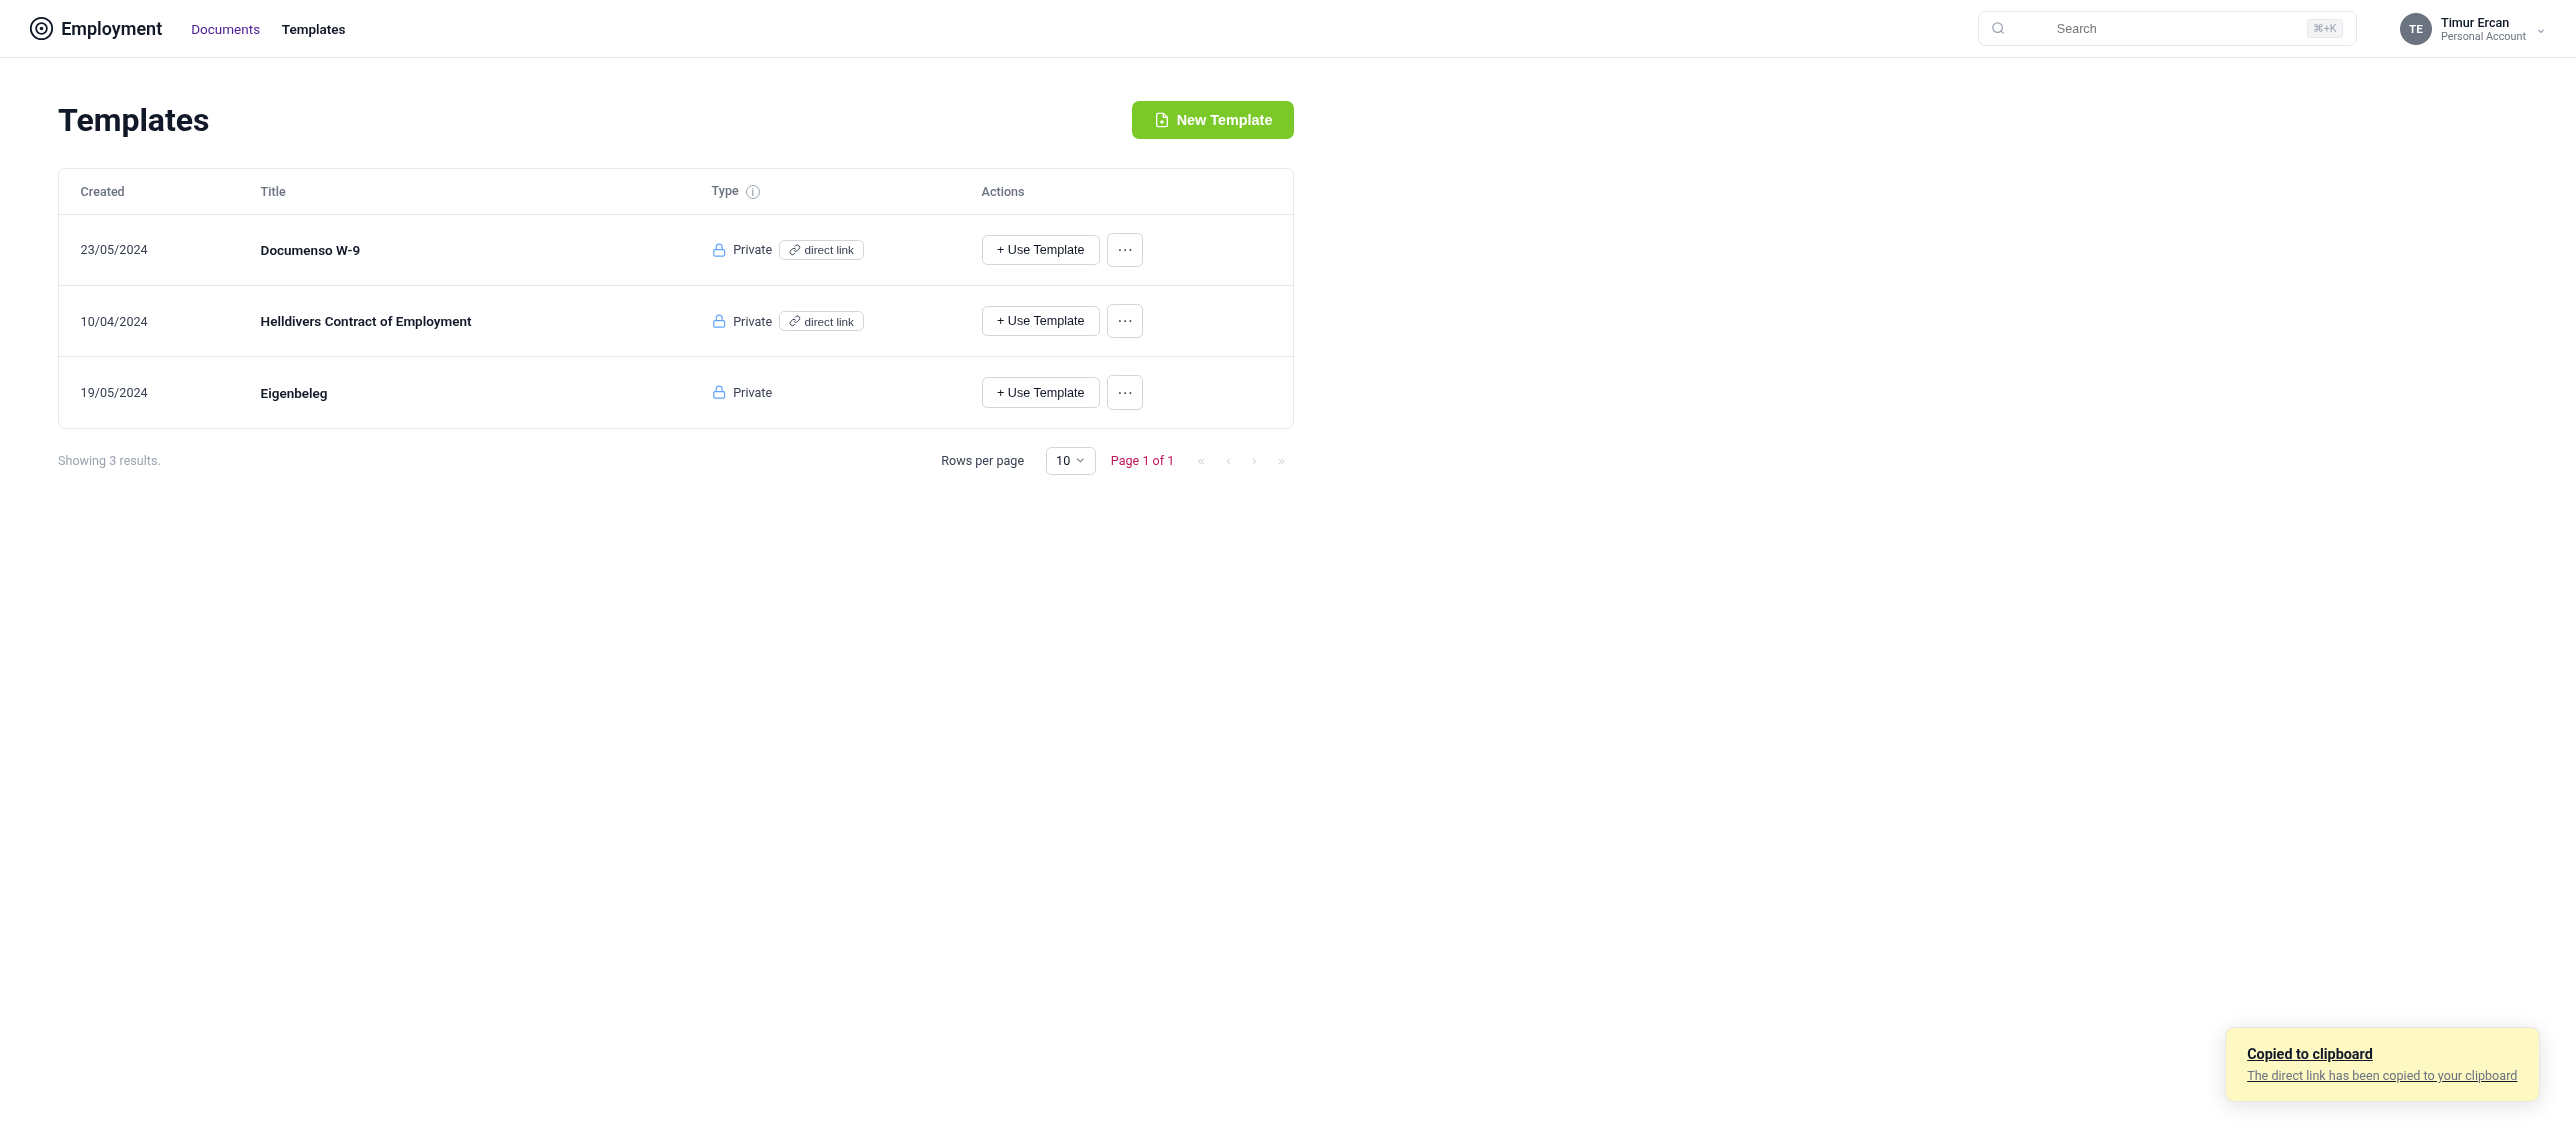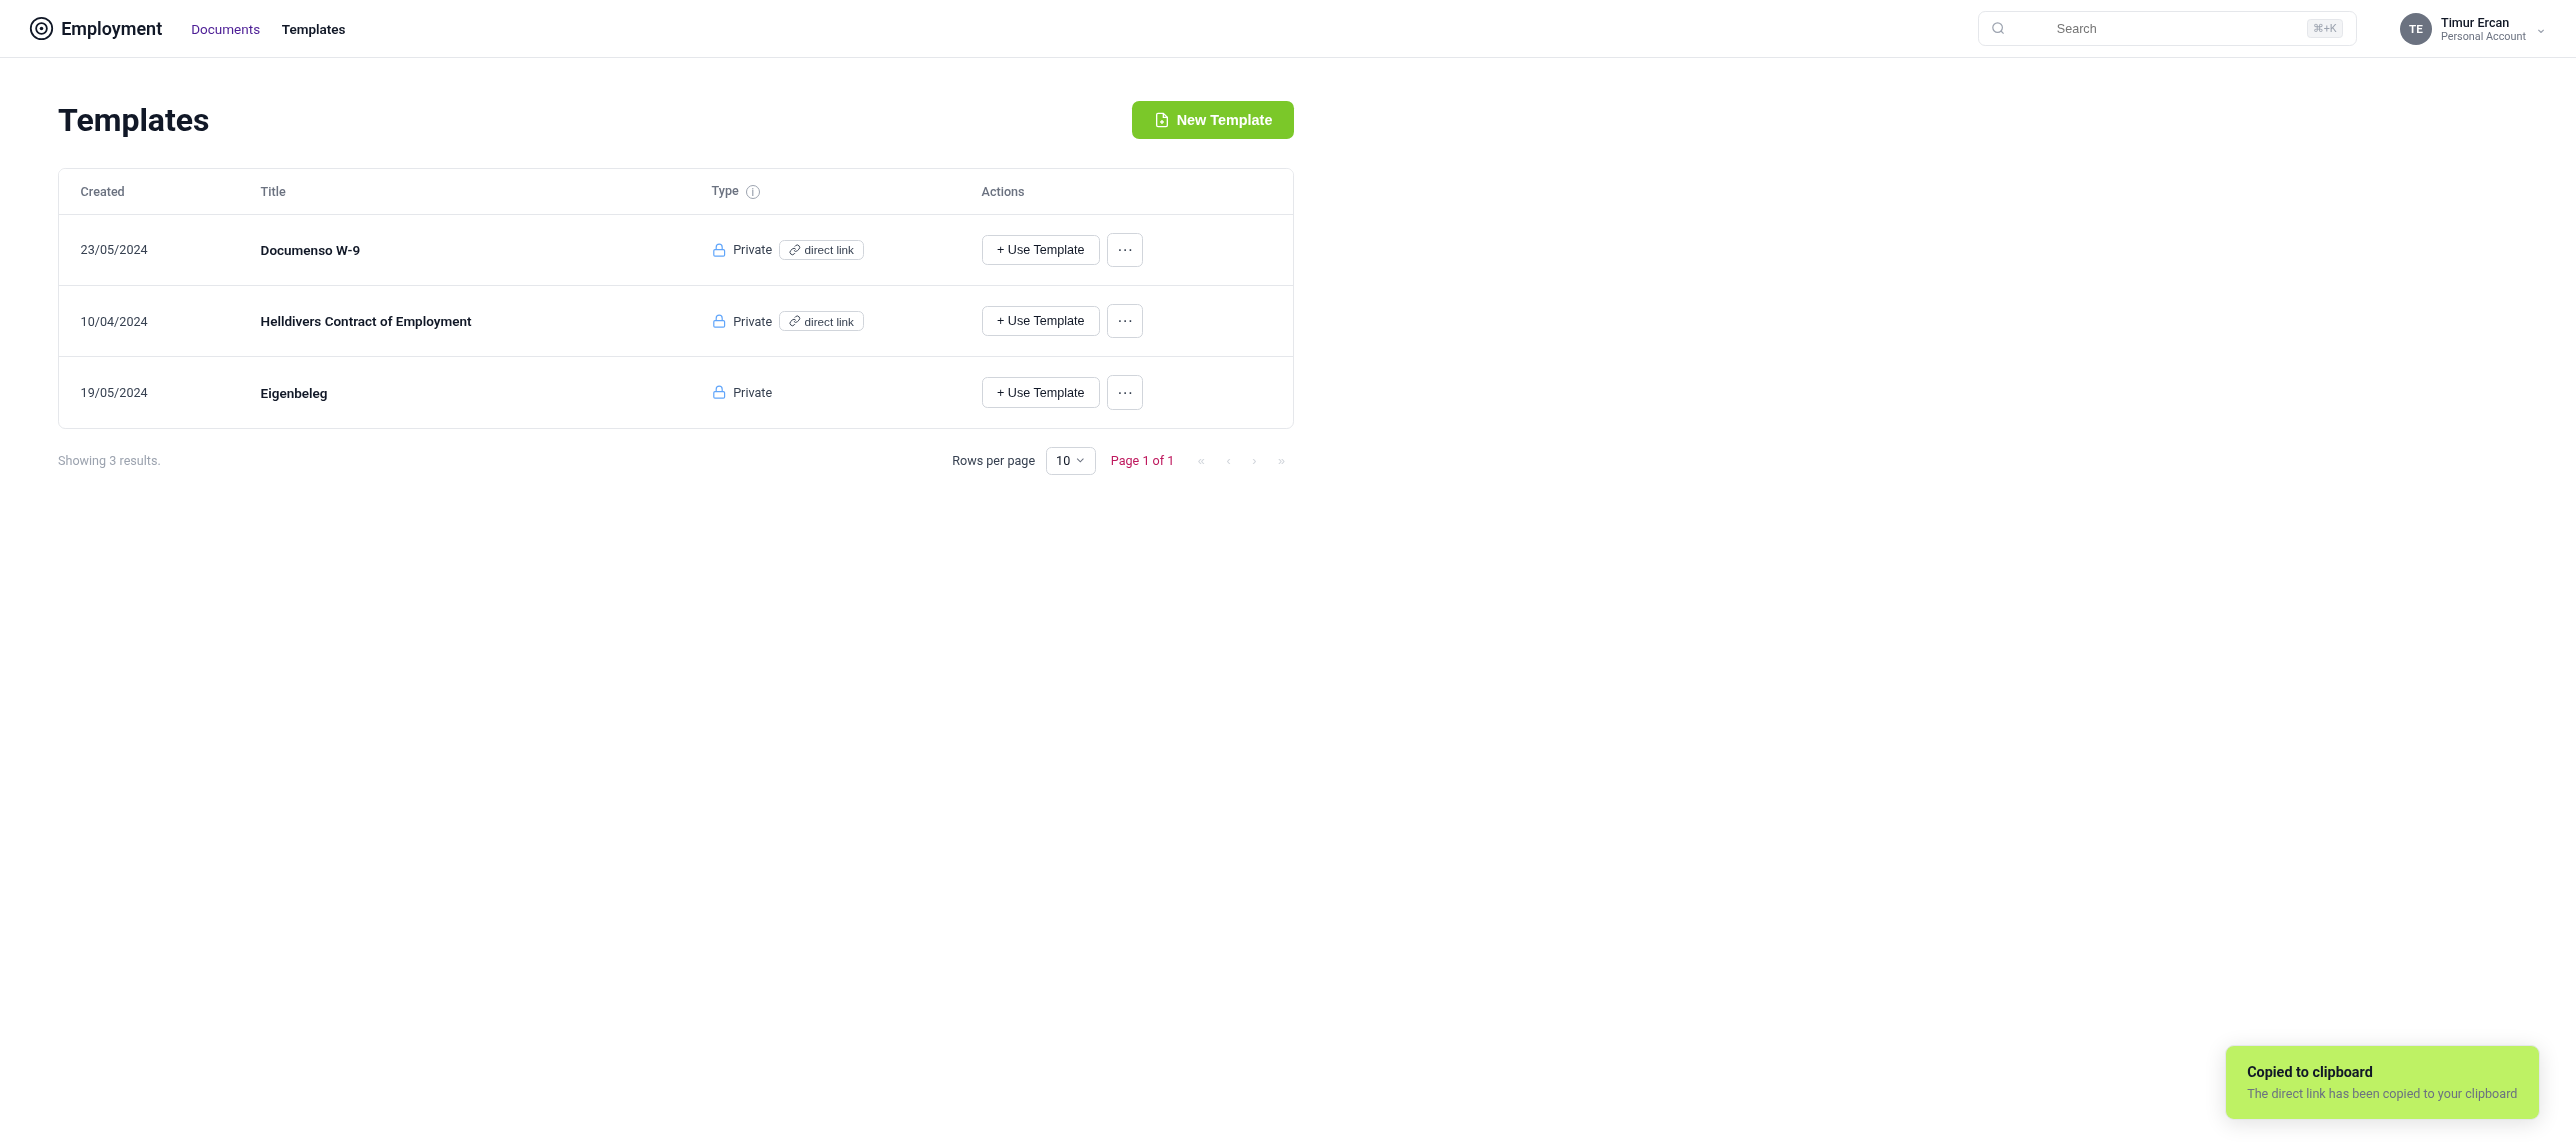--- a/index.html
+++ b/index.html
@@ -292,21 +292,21 @@
 
     .pagination-area {
       display: flex;
       align-items: center;
       gap: 14.4px;
     }
 
     .rows-per-page {
       display: flex;
       align-items: center;
-      gap: 11px;
+      gap: 22px;
       font-size: 12.6px;
       color: #374151;
     }
 
     .rows-select {
       display: flex;
       align-items: center;
       gap: 3.6px;
       border: 0.9px solid #d1d5db;
       border-radius: 5.4px;
@@ -338,29 +338,30 @@
     }
 
     .page-btn.disabled {
       color: #d1d5db;
       cursor: default;
     }
 
     
     .toast {
       position: fixed;
-      bottom: 22px;
+      bottom: 40px;
       right: 36px;
-      background: #bef264;
+      background: #fef9c3;
       border: 0.9px solid #e5e7eb;
       border-radius: 9px;
       padding: 18px 21.6px;
       min-width: 288px;
       max-width: 361px;
       box-shadow: 0 3.6px 21.6px rgba(0,0,0,0.12);
+      text-decoration: underline;
     }
 
     .toast-title {
       font-size: 14.4px;
       font-weight: 700;
       color: #111827;
       margin-bottom: 5.4px;
     }
 
     .toast-message {

